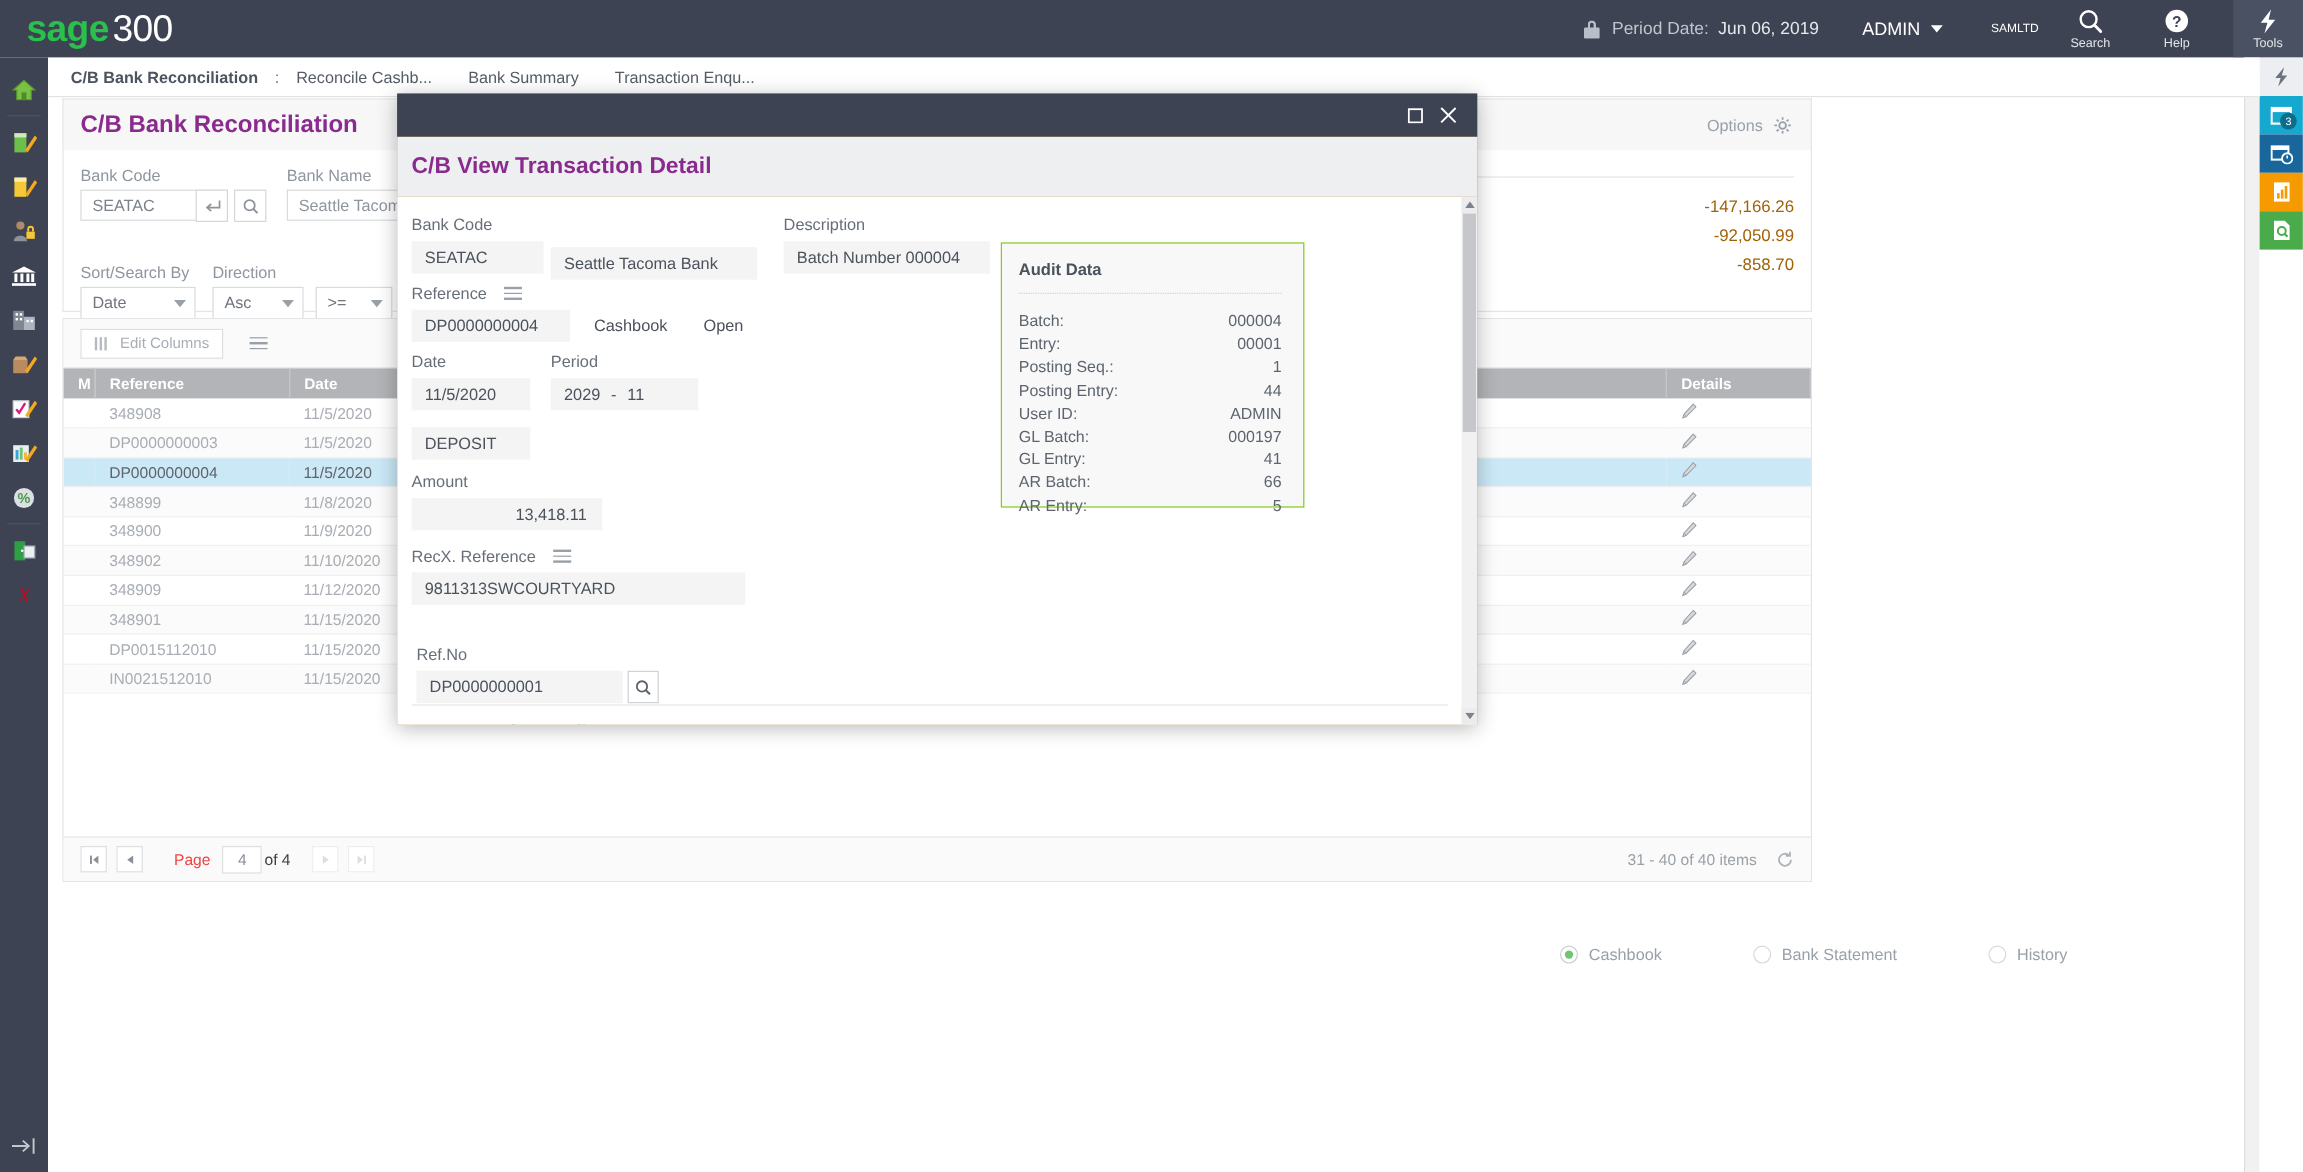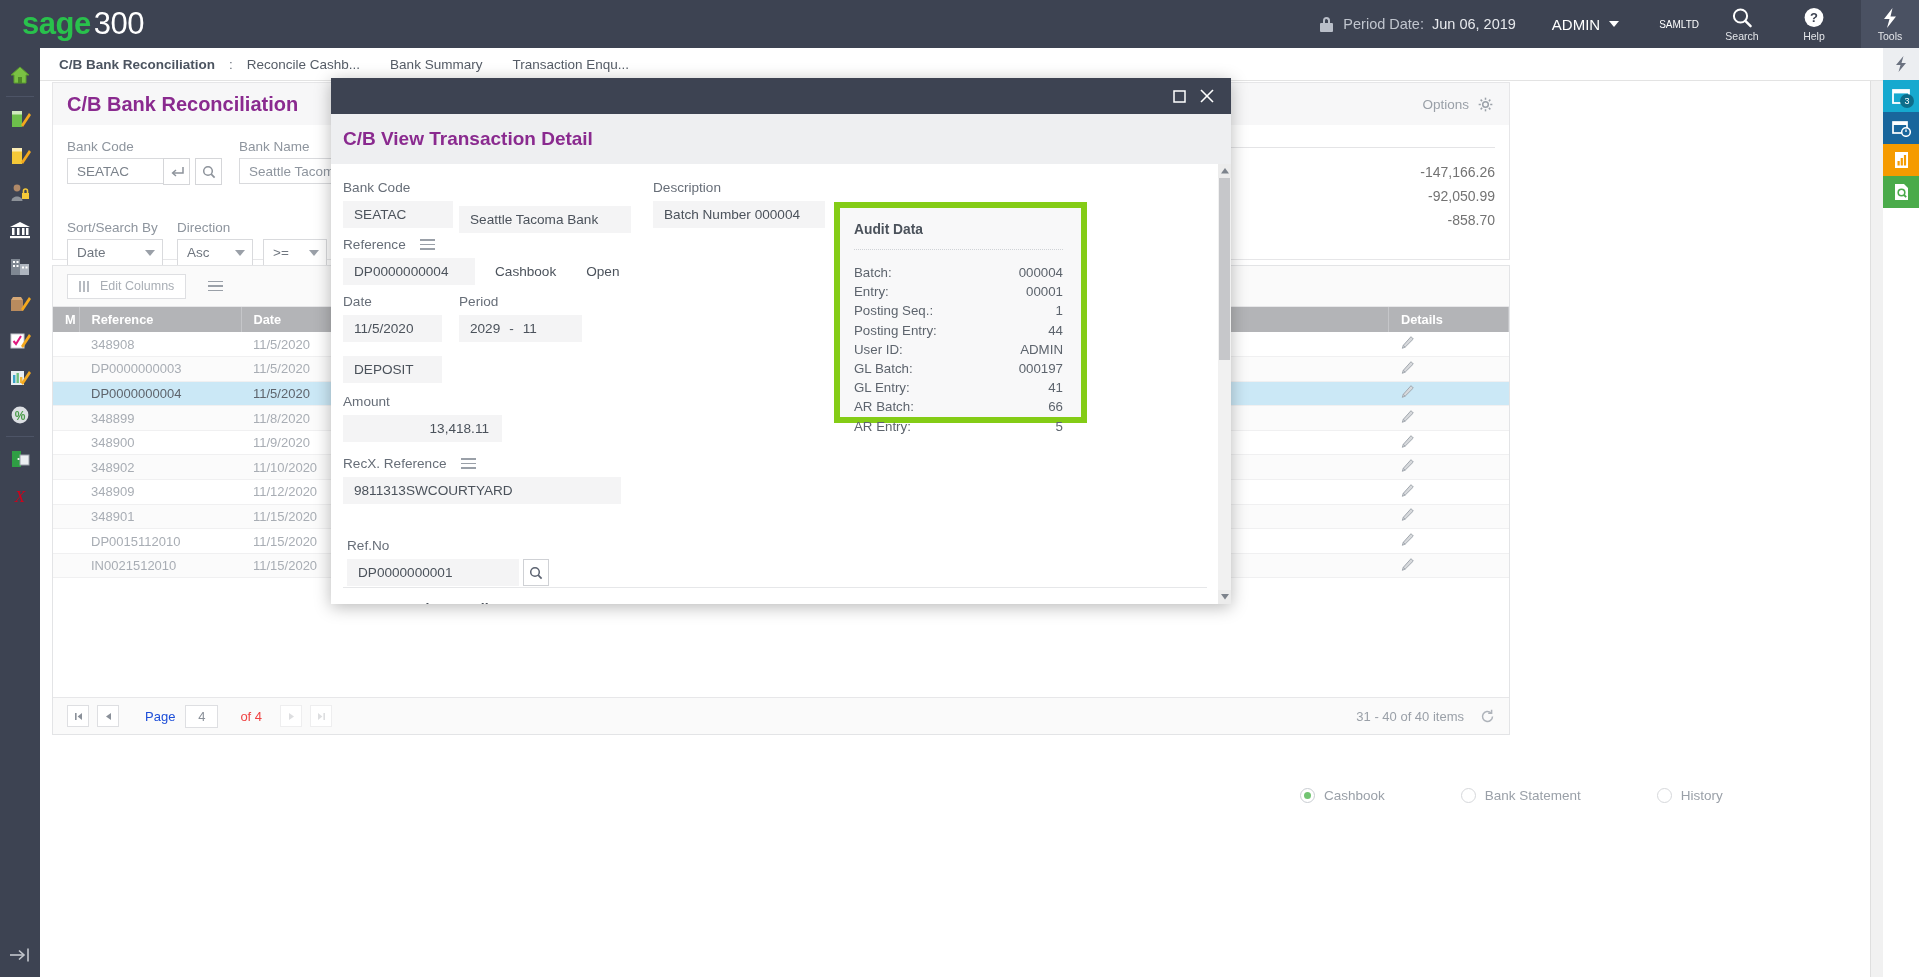--- a/index.html
+++ b/index.html
@@ -108,21 +108,21 @@
   .burger i:nth-child(1){top:0;} .burger i:nth-child(2){top:4.5px;} .burger i:nth-child(3){top:9px;}
 
   .seldrop {
     position:absolute; height:27px; border:1px solid #d9dadd; background:#fff;
     font-size:13.5px; color:#6f767f; display:flex; align-items:center; padding-left:9px;
   }
   .seldrop .dc { position:absolute; right:7px; width:0;height:0;border-left:5px solid transparent;border-right:5px solid transparent;border-top:6px solid #9aa0a8;}
 
   .balances { position:absolute; right:14px; top:22px; width:420px; text-align:right; }
   .bal-line { height:1px; background:#e4e4e6; margin-bottom:12px; }
-  .bal-row { font-size:14px; color:#737373; line-height:24px;text-align:right; }
+  .bal-row { font-size:14px; color:#a16207; line-height:24px;text-align:right; }
 
   
   .gridwrap {
     position:absolute; left:52px; top:265px; width:1458px; height:470px;
     background:#ffffff; border:1px solid #e3e4e6;
   }
   .gridtools { height:41px; display:flex; align-items:center; padding-left:14px; background:#fafafa; border-bottom:1px solid #e7e7e9;}
   .editcols {
     height:25px; border:1px solid #dedfe2; background:#fff; display:flex; align-items:center;
     padding:0 11px; font-size:12.5px; color:#a9aeb5;
@@ -150,23 +150,23 @@
   .col-gap { width:272px; }
   .col-details { width:120px; }
 
   .gridfoot {
     position:absolute; left:0; bottom:0; width:100%; height:37px;
     background:#fafafa; border-top:1px solid #e7e7e9;
     display:flex; align-items:center; padding:0 14px;
   }
   .pgbtn { width:22px; height:22px; border:1px solid #dedfe2; background:#fff; display:flex; align-items:center; justify-content:center; margin-right:8px; }
   .pgbtn.dis { border-color:#eeeeef; }
-  .pg-lbl { font-size:13px; color:#1d4ed8; margin:0 10px 0 18px; }
+  .pg-lbl { font-size:13px; color:#ef4444; margin:0 10px 0 18px; }
   .pg-num { width:33px; height:23px; border:1px solid #dedfe2; background:#fff; font-size:13px; color:#8a9099; display:flex; align-items:center; justify-content:center; }
-  .pg-of { font-size:13px; color:#ef4444; margin-left:22px; margin-right:18px; }
+  .pg-of { font-size:13px; color:#404040; margin-left:2px; margin-right:18px; }
   .itemcount { margin-left:auto; font-size:13px; color:#9aa0a8; margin-right:16px; }
 
   
   .radios { position:absolute; left:1300px; top:788px; display:flex; align-items:center; }
   .radio { display:flex; align-items:center; margin-right:76px; }
   .rdot { width:15px; height:15px; border-radius:50%; border:1px solid #d6d8db; background:#fff; display:flex; align-items:center; justify-content:center; margin-right:9px; }
   .rdot.on { border-color:#c9cdd2; }
   .rdot.on i { width:7px; height:7px; border-radius:50%; background:#72c472; display:block; }
   .rlabel { font-size:13.5px; color:#9aa0a8; }
 
@@ -184,21 +184,21 @@
   .m-label { font-size:13.6px; color:#676e78; display:flex; align-items:center; }
   .m-field {
     background:#f4f4f5; height:27px; font-size:13.6px; color:#4b525b;
     display:flex; align-items:center; padding-left:11px; margin-top:6px;
   }
   .m-field.right { justify-content:flex-end; padding-right:13px; padding-left:0; }
   .m-plain { font-size:13.6px; color:#4b525b; }
 
   .auditbox {
     position:absolute; left:503px; top:38px; width:253px; height:221px;
-    background:#f8f8f9; border:6px solid #84cc16; padding:14px 18px 0 14px;
+    background:#f8f8f9; border:1px solid #84cc16; padding:14px 18px 0 14px;
   }
   .audit-title { font-size:13.8px; font-weight:bold; color:#4b525b; }
   .audit-hr { border-top:1px dotted #cfd2d6; margin:12px 0 13px 0; }
   .audit-row { display:flex; justify-content:space-between; font-size:13.3px; color:#5d646d; line-height:19.2px; }
 
   .m-divider { border-top:1px solid #e6e7e9; }
   .chev { display:inline-block; width:11px; height:11px; border-right:2px solid #4b525b; border-bottom:2px solid #4b525b; transform:rotate(45deg); margin-right:12px; margin-bottom:4px;}
   .txdetails { font-size:14px; font-weight:bold; color:#4b525b; display:flex; align-items:center; }
 
   .m-scroll { position:absolute; right:0; top:0; width:13px; height:440px; background:#f1f1f1; }

